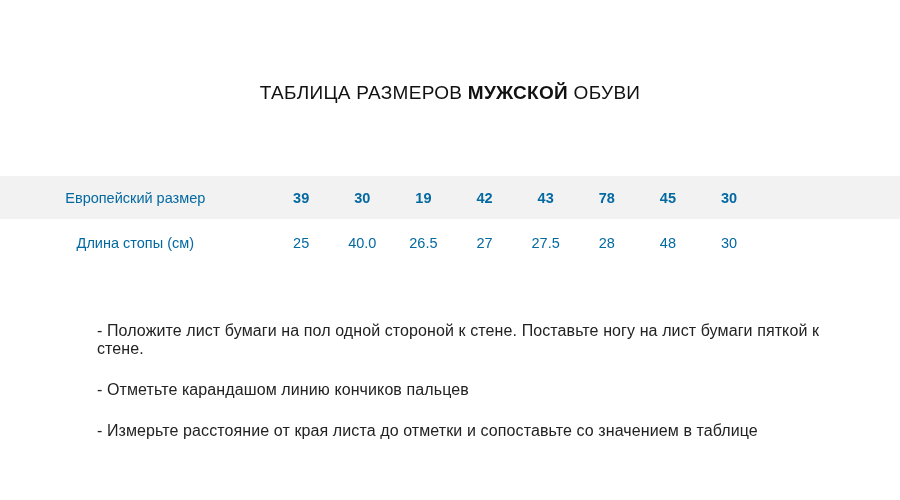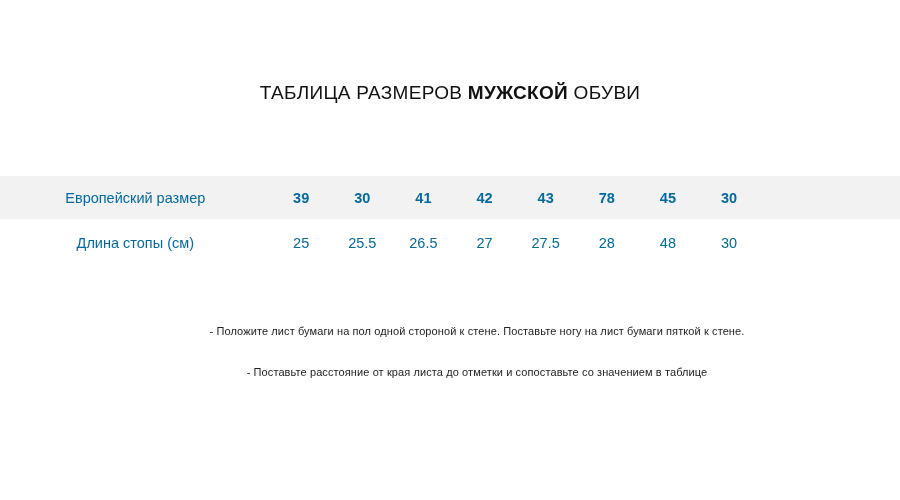--- a/index.html
+++ b/index.html
@@ -80,26 +80,25 @@
   td.spacer-cell {
     width: 140px;
   }
   .notes {
     position: absolute;
     top: 322px;
     left: 97px;
     width: 760px;
   }
   .note {
-    font-size: 11px;
+    font-size: 16px;
     color: #222222;
     line-height: 18px;
     margin-bottom: 23px;
     letter-spacing: 0.1px;
-    text-align: center;
   }
   .note:last-child {
     margin-bottom: 0;
   }
 </style>
 </head>
 <body>
 
 <div class="page">
 
@@ -107,42 +106,43 @@
     <span>ТАБЛИЦА РАЗМЕРОВ </span><span class="strong">МУЖСКОЙ</span><span> ОБУВИ</span>
   </div>
 
   <div class="table-wrap">
     <table class="size-table">
       <tbody>
           <tr class="header-row">
         <td class="row-label">Европейский размер</td>
         <td class="cell">39</td>
         <td class="cell">30</td>
-        <td class="cell">41</td>
+        <td class="cell">19</td>
         <td class="cell">42</td>
         <td class="cell">43</td>
         <td class="cell">78</td>
         <td class="cell">45</td>
         <td class="cell">30</td>
         <td class="spacer-cell"></td>
       </tr>
       <tr class="value-row">
         <td class="row-label">Длина стопы (см)</td>
         <td class="cell">25</td>
-        <td class="cell">25.5</td>
+        <td class="cell">40.0</td>
         <td class="cell">26.5</td>
         <td class="cell">27</td>
         <td class="cell">27.5</td>
         <td class="cell">28</td>
         <td class="cell">48</td>
         <td class="cell">30</td>
         <td class="spacer-cell"></td>
       </tr>
     </tbody>
       </table>
   </div>
 
   <div class="notes">
     <div class="note">- Положите лист бумаги на пол одной стороной к стене. Поставьте ногу на лист бумаги пяткой к стене.</div>
-    <div class="note">- Поставьте расстояние от края листа до отметки и сопоставьте со значением в таблице</div>
+    <div class="note">- Отметьте карандашом линию кончиков пальцев</div>
+    <div class="note">- Измерьте расстояние от края листа до отметки и сопоставьте со значением в таблице</div>
   </div>
 
 </div>
 
 </body></html>

